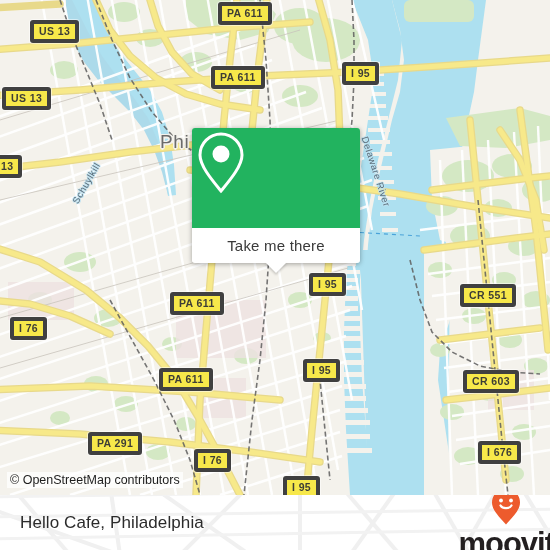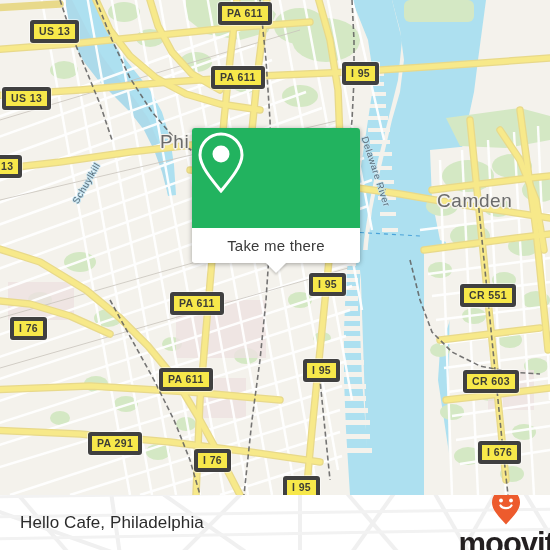--- a/index.html
+++ b/index.html
@@ -381,21 +381,20 @@
           <path d="M318,360 L322,400 L326,440 L330,480"></path>
         </g>
 
         <g stroke="#4aa3d9" stroke-width="1.1" fill="none" stroke-dasharray="4 4">
           <path d="M352,232 L420,236"></path>
         </g>
       </g>
     </svg>
 
     <div class="place" style="left:160px;top:131px;">Phi</div>
-    <div class="place" style="left:437px;top:190px;">Camden</div>
 
     <div class="water-label" style="left:370px;top:135px;transform:rotate(72deg);transform-origin:0 0;">Delaware River</div>
     <div class="water-label" style="left:70px;top:200px;transform:rotate(-60deg);transform-origin:0 0;">Schuylkill</div>
 
     <div class="shield" style="left:218px;top:2px;">PA 611</div>
     <div class="shield" style="left:30px;top:20px;">US 13</div>
     <div class="shield" style="left:211px;top:66px;">PA 611</div>
     <div class="shield" style="left:342px;top:62px;">I 95</div>
     <div class="shield" style="left:2px;top:87px;">US 13</div>
     <div class="shield" style="left:-8px;top:155px;">13</div>
@@ -417,20 +416,21 @@
           <path d="M29 6 C17.4 6 8 15.4 8 27 C8 38 20 52 29 63 C38 52 50 38 50 27 C50 15.4 40.6 6 29 6 Z" fill="none" stroke="#ffffff" stroke-width="3"></path>
           <circle cx="29" cy="26" r="8.5" fill="#ffffff"></circle>
         </svg>
       </div>
       <div class="card-bottom">
         <span class="cta">Take me there</span>
         <div class="card-tip"></div>
       </div>
     </div>
 
+    <div class="attrib">© OpenStreetMap contributors</div>
   </div>
 
   <div class="bottombar">
     <svg class="wm" width="550" height="55" viewBox="0 0 550 55">
       <rect x="0" y="0" width="550" height="55" fill="#ffffff"></rect>
       <g stroke="#f0f0f0" stroke-width="4" fill="none">
         <path d="M-20,10 L120,60"></path>
         <path d="M10,-10 L70,60"></path>
         <path d="M110,-10 L120,60"></path>
         <path d="M150,-10 L250,60"></path>

